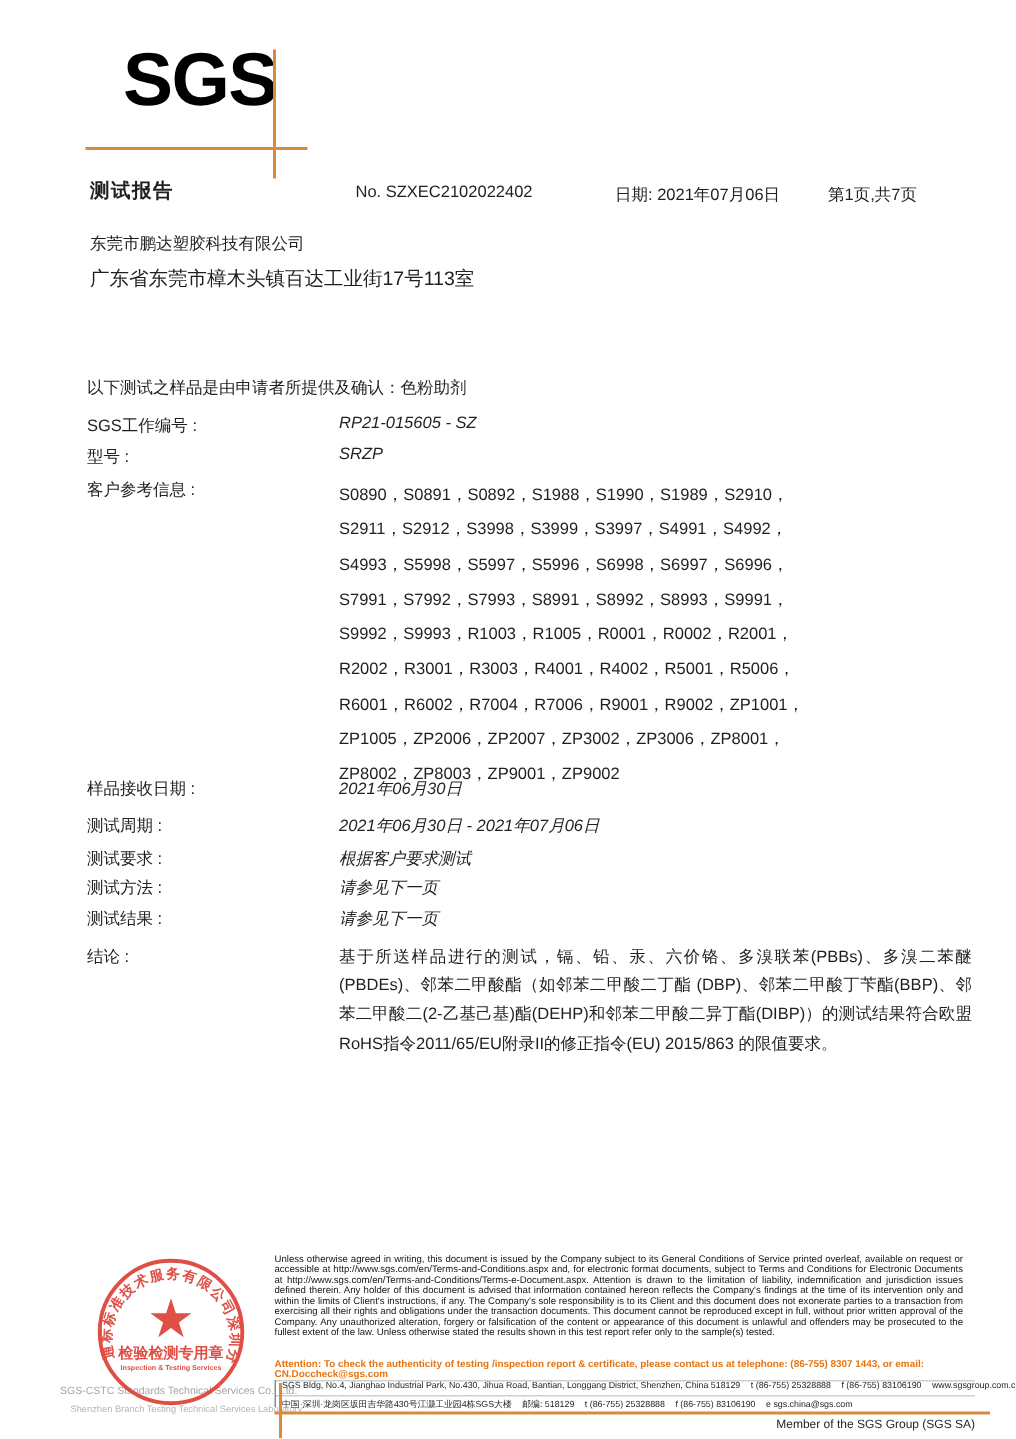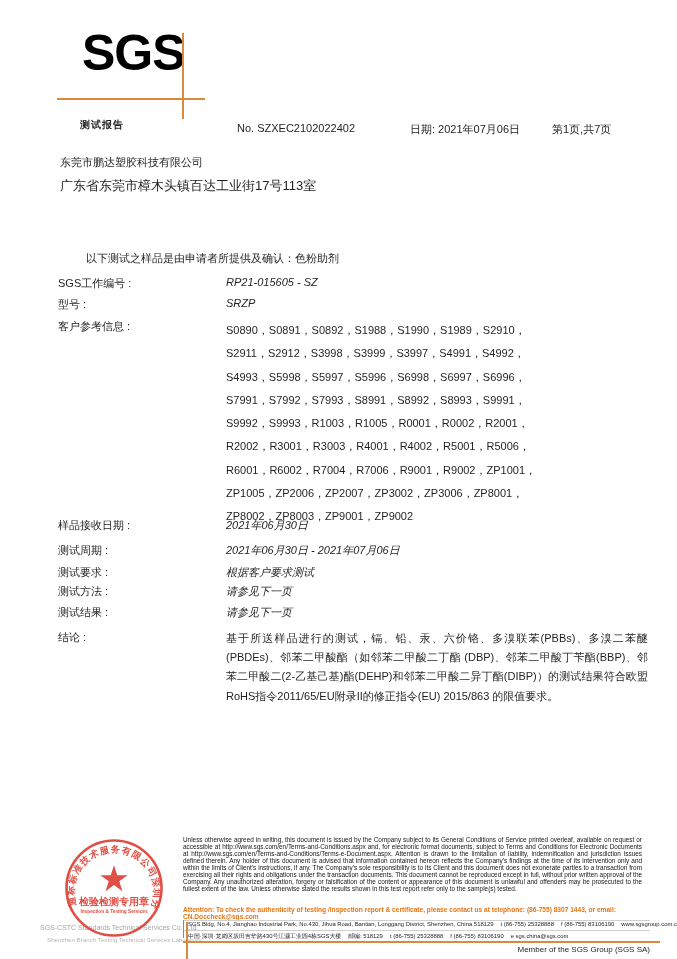--- a/index.html
+++ b/index.html
@@ -9,28 +9,28 @@
   }
   .abs{position:absolute;white-space:nowrap;}
   
   .sgs-logo{left:82px;top:28px;font-size:50px;line-height:50px;font-weight:700;color:#000000;letter-spacing:-1px;}
   .mark{background:#d98a3d;}
   .mark-top-h{left:57px;top:98px;width:148px;height:2px;}
   .mark-top-v{left:182px;top:33px;width:2px;height:86px;}
   .mark-bot-h{left:183px;top:941px;width:477px;height:2px;}
   .mark-bot-v{left:186px;top:922px;width:2px;height:37px;}
   
-  .report-title{left:60px;top:118px;font-size:10px;font-weight:700;letter-spacing:1px;margin-left:20px;}
+  .report-title{left:60px;top:118px;font-size:13px;font-weight:700;letter-spacing:1px;}
   .report-no{left:237px;top:122px;font-size:11px;}
   .report-date{left:410px;top:122px;font-size:11px;}
   .page-info{left:552px;top:122px;font-size:11px;}
   .applicant-name{left:60px;top:155px;font-size:11px;}
   .applicant-addr{left:60px;top:177px;font-size:13px;}
   
-  .stmt{left:58px;top:251px;font-size:11px;margin-left:28px;}
+  .stmt{left:58px;top:251px;font-size:11px;}
   .flabel{left:58px;font-size:11px;}
   .fvalue{left:226px;font-size:11px;font-style:italic;}
   .ref-lines{left:226px;top:319px;font-size:11px;line-height:23.3px;}
   .conclusion{left:226px;top:629px;width:422px;font-size:11px;line-height:19.2px;white-space:normal;text-align:justify;}
   
   .legal{left:183px;top:836px;width:459px;font-size:6.4px;line-height:7px;white-space:normal;text-align:justify;color:#161616;}
   .attention{left:183px;top:906px;width:468px;font-size:6.6px;line-height:7.4px;font-weight:700;color:#e87511;white-space:normal;}
   .addr-row{left:188px;font-size:5.9px;color:#262626;width:462px;}
   .addr-row span{margin-right:7px;}
   .addr-sep{left:183px;top:920px;width:1px;height:18px;background:#8a8a8a;}

